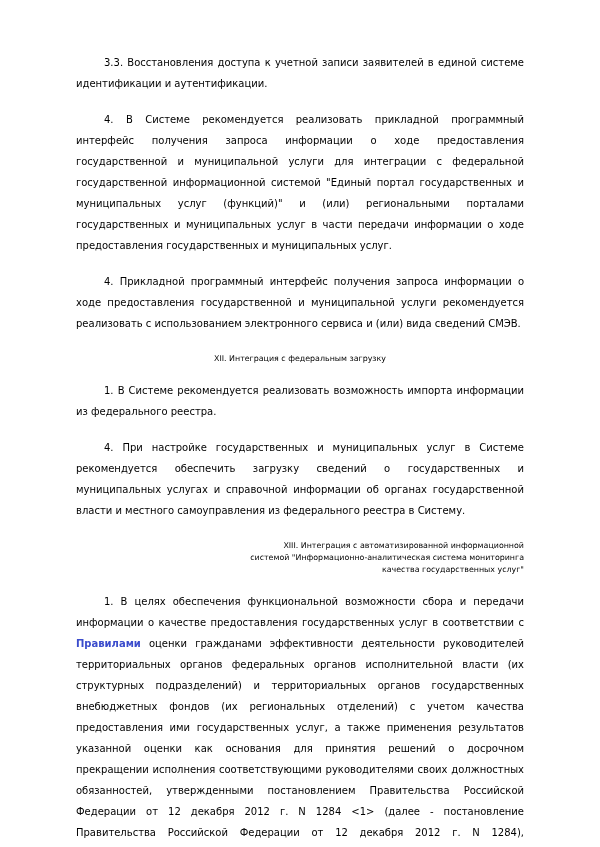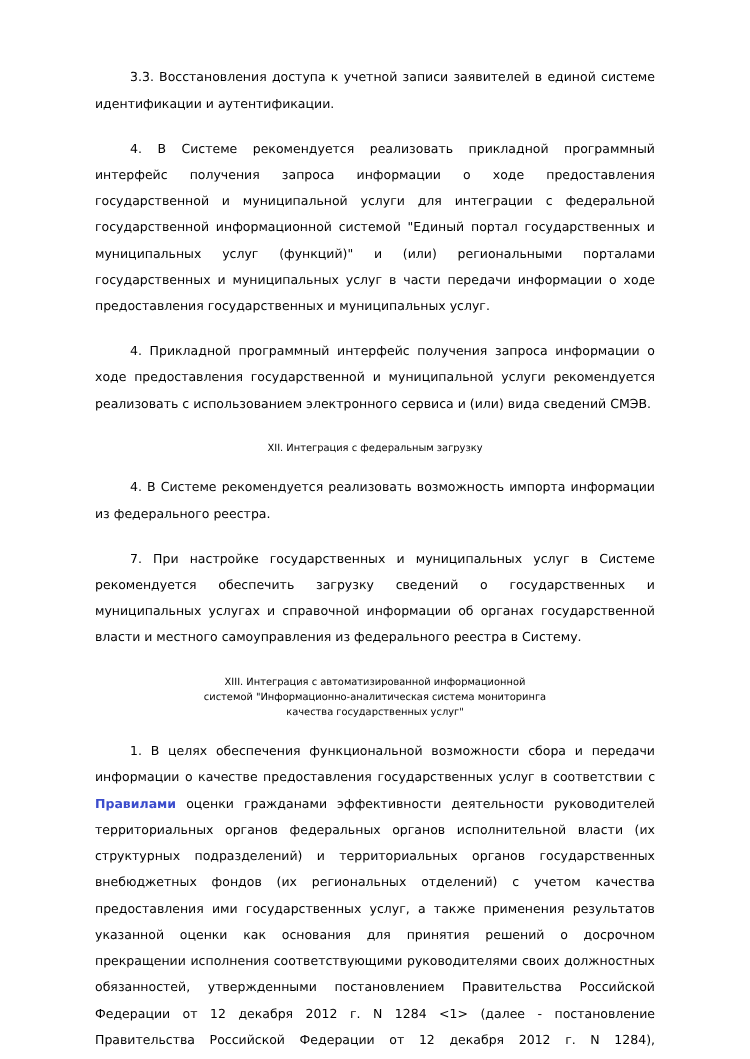--- a/index.html
+++ b/index.html
@@ -39,21 +39,21 @@
     margin: 0 0 9px 0;
     font-size: 7.9px;
     line-height: 12.05px;
     text-align: center;
     text-indent: 0;
   }
   p.heading-block {
     margin: 0 0 9px 0;
     font-size: 7.9px;
     line-height: 12.05px;
-    text-align: center;
+    text-align: right;
     text-indent: 0;
   }
   .spacer-sm { height: 6px; }
   .spacer-md { height: 10px; }
   a.doclink {
     color: #3b4ccc;
     text-decoration: none;
     cursor: pointer;
     font-weight: bold;
   }
@@ -76,25 +76,25 @@
     <div class="spacer-sm"></div>
 
     <p class="para">4. Прикладной программный интерфейс получения запроса информации о ходе предоставления государственной и муниципальной услуги рекомендуется реализовать с использованием электронного сервиса и (или) вида сведений СМЭВ.</p>
 
     <div class="spacer-md"></div>
 
     <p class="heading">XII. Интеграция с федеральным загрузку</p>
 
     <div class="spacer-sm"></div>
 
-    <p class="para">4. В Системе рекомендуется реализовать возможность импорта информации из федерального реестра.</p>
+    <p class="para">1. В Системе рекомендуется реализовать возможность импорта информации из федерального реестра.</p>
 
     <div class="spacer-sm"></div>
 
-    <p class="para">7. При настройке государственных и муниципальных услуг в Системе рекомендуется обеспечить загрузку сведений о государственных и муниципальных услугах и справочной информации об органах государственной власти и местного самоуправления из федерального реестра в Систему.</p>
+    <p class="para">4. При настройке государственных и муниципальных услуг в Системе рекомендуется обеспечить загрузку сведений о государственных и муниципальных услугах и справочной информации об органах государственной власти и местного самоуправления из федерального реестра в Систему.</p>
 
     <div class="spacer-md"></div>
 
     <p class="heading-block">
       <span>XIII. Интеграция с автоматизированной информационной</span><br>
       <span>системой "Информационно-аналитическая система мониторинга</span><br>
       <span>качества государственных услуг"</span>
     </p>
 
     <div class="spacer-sm"></div>

